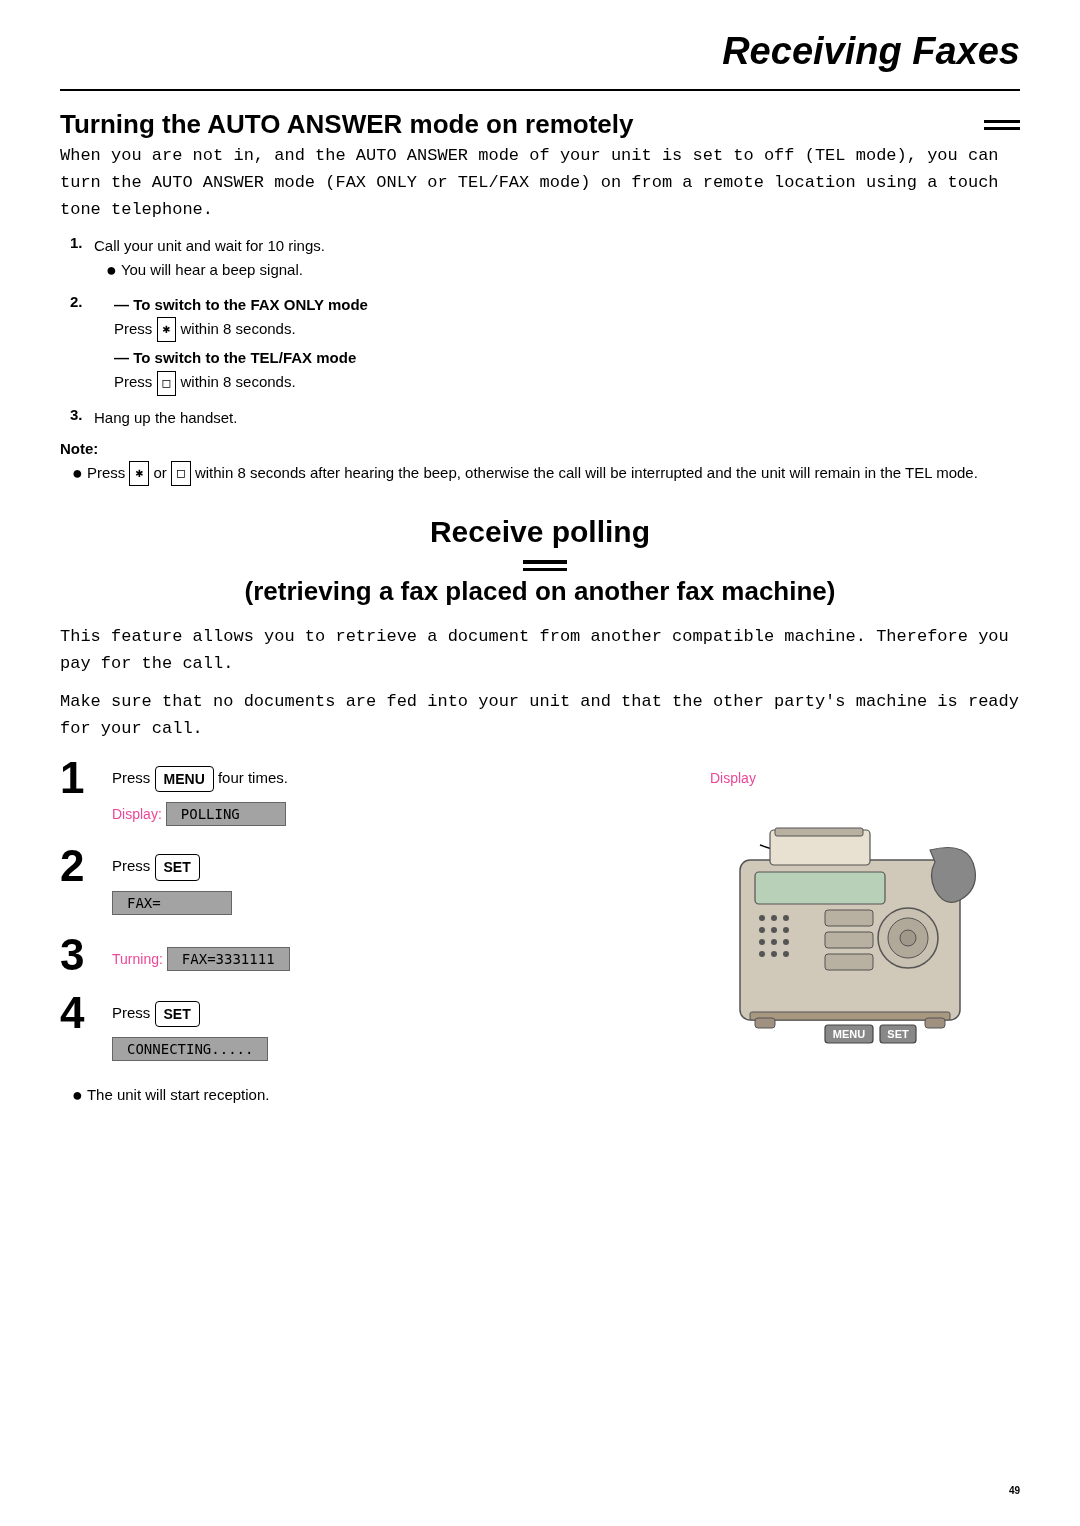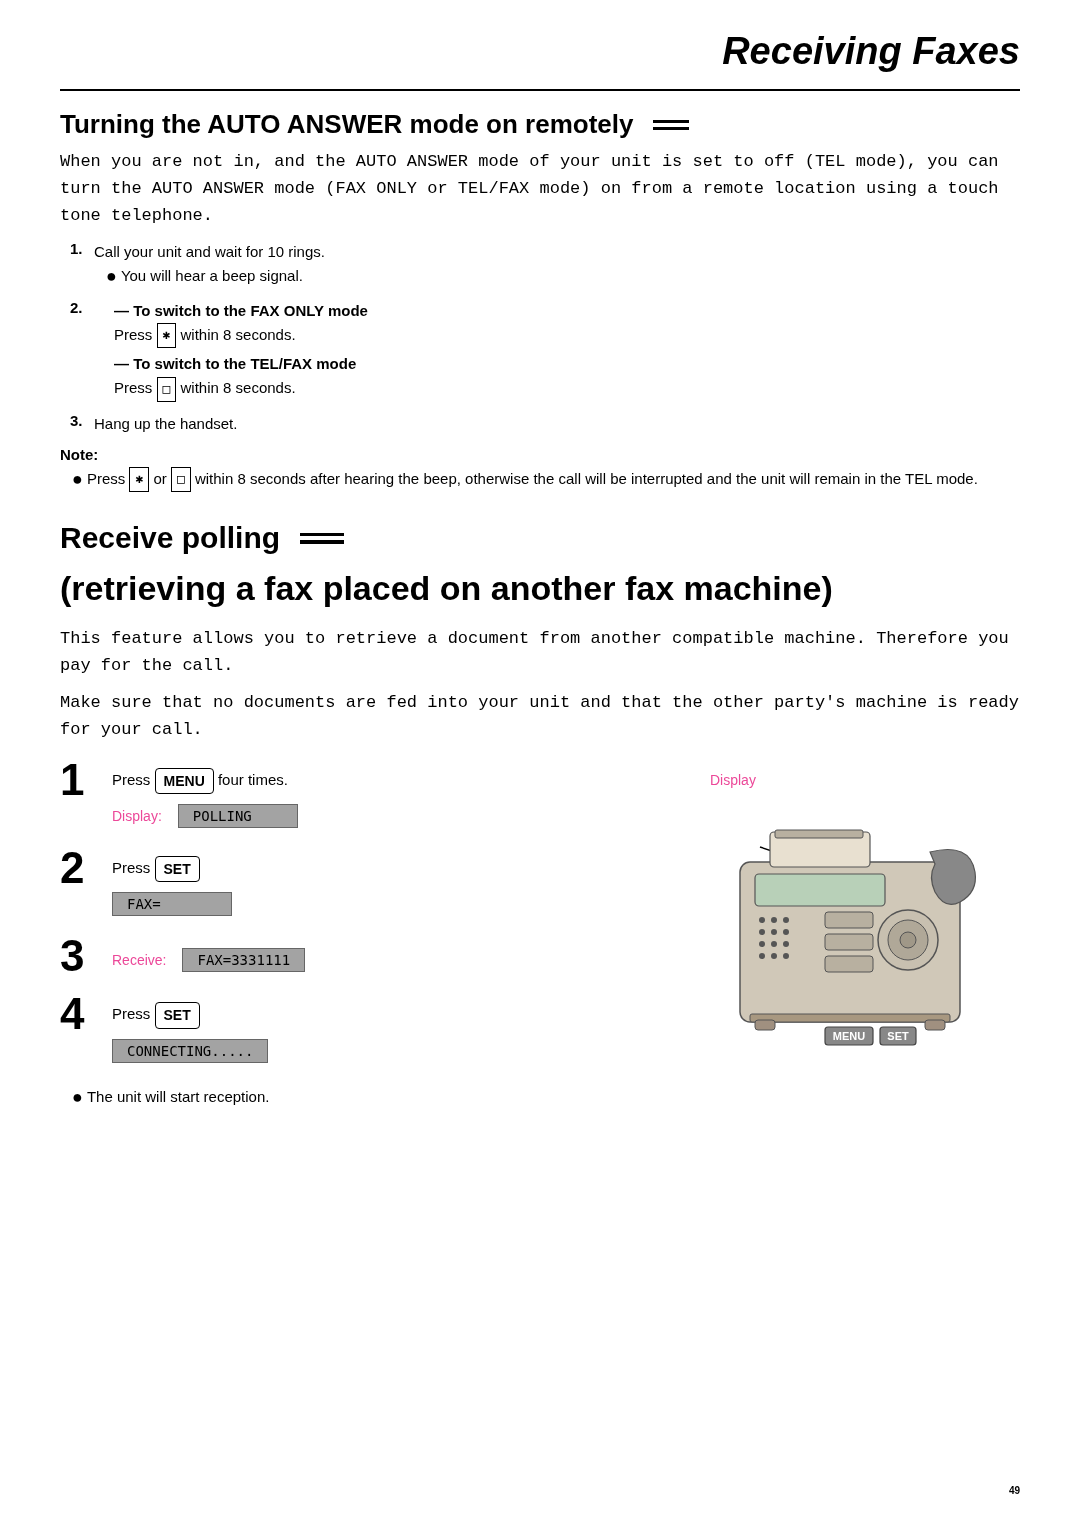--- a/index.html
+++ b/index.html
@@ -26,24 +26,25 @@
       font-size: 38px;
       font-style: italic;
       font-weight: bold;
       color: #000;
     }
 
     
     .section-heading {
       font-size: 26px;
       font-weight: bold;
-      margin-bottom: 8px;
+      margin-bottom: 2px;
       display: flex;
       align-items: center;
       gap: 12px;
+      justify-content: space-between;
     }
     .section-heading .eq-lines {
       display: flex;
       flex-direction: column;
       gap: 4px;
       margin-left: 8px;
     }
     .section-heading .eq-lines span {
       display: block;
       width: 36px;
@@ -144,20 +145,21 @@
       margin-top: 28px;
       margin-bottom: 16px;
     }
     .big-section h2 {
       font-size: 30px;
       font-weight: bold;
       line-height: 1.2;
       display: flex;
       align-items: center;
       gap: 10px;
+      flex-direction: column;
     }
     .big-section h2 .eq-group {
       display: flex;
       flex-direction: column;
       gap: 4px;
       margin-left: 10px;
     }
     .big-section h2 .eq-group span {
       display: block;
       width: 44px;
@@ -203,21 +205,21 @@
     .step-line {
       font-size: 15px;
       line-height: 1.6;
       margin-bottom: 6px;
     }
 
     
     .display-box {
       display: inline-flex;
       align-items: center;
-      gap: 16px;
+      gap: 4px;
       margin-top: 4px;
       margin-bottom: 4px;
     }
     .display-label {
       font-size: 14px;
       color: #ec4899;
     }
     .display-screen {
       border: 1.5px solid #666;
       padding: 3px 14px;
@@ -310,21 +312,21 @@
 </div>
 
 <div class="big-section">
   <h2>
     <span>Receive polling</span>
     <div class="eq-group">
       <span></span>
         <span></span>
     </div>
   </h2>
-  <h2 style="font-size:34px; margin-top:12px;">
+  <h2 style="font-size:26px; margin-top:5px;">
     <span>(retrieving a fax placed on another fax machine)</span>
   </h2>
 </div>
 
 <p class="body-text">This feature allows you to retrieve a document from another compatible machine. Therefore you pay for the call.</p>
 <p class="body-text">Make sure that no documents are fed into your unit and that the other party's machine is ready for your call.</p>
 
 <div class="steps-area">
   <div class="steps-left">
 
@@ -354,21 +356,21 @@
         <div class="display-box">
           <span class="display-screen">FAX=</span>
         </div>
       </div>
     </div>
 
     <div class="step-row">
       <div class="step-number">3</div>
       <div class="step-content">
         <div class="display-box">
-          <span class="display-label">Receive:</span>
+          <span class="display-label">Turning:</span>
           <span class="display-screen">FAX=3331111</span>
         </div>
       </div>
     </div>
 
     <div class="step-row">
       <div class="step-number">4</div>
       <div class="step-content">
         <div class="step-line">
           <span>Press</span>

